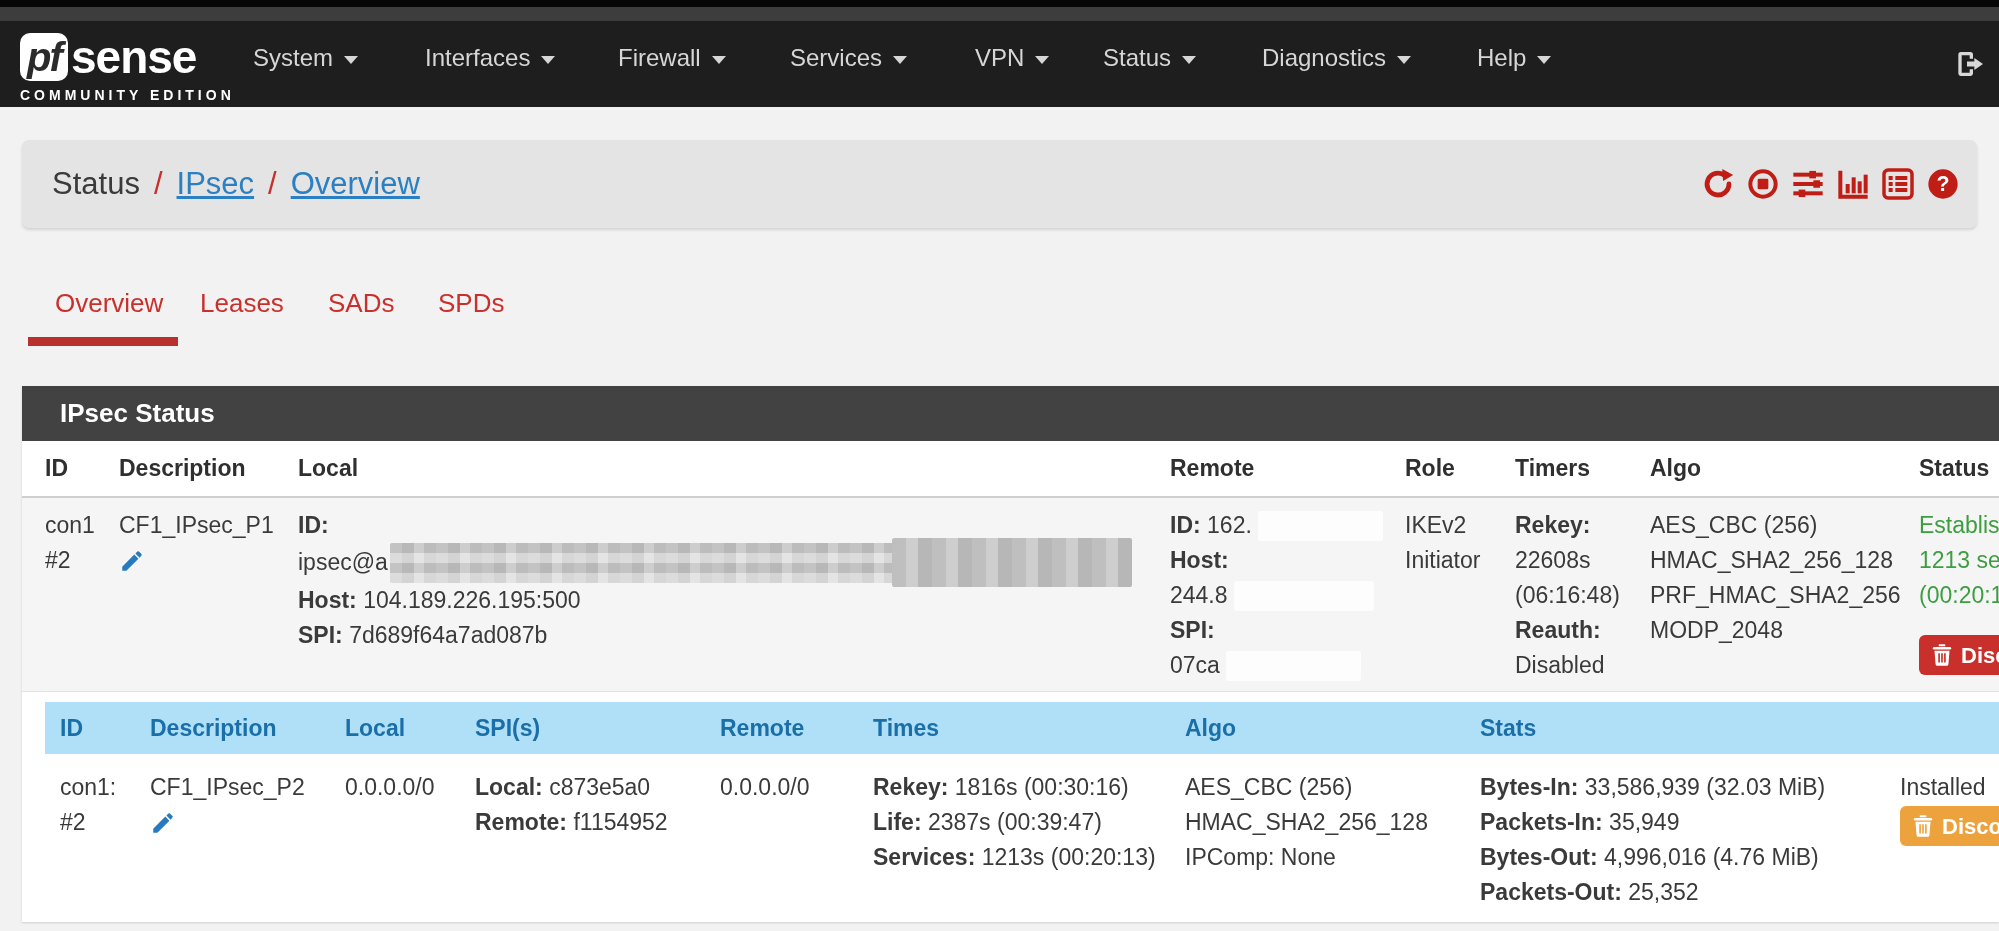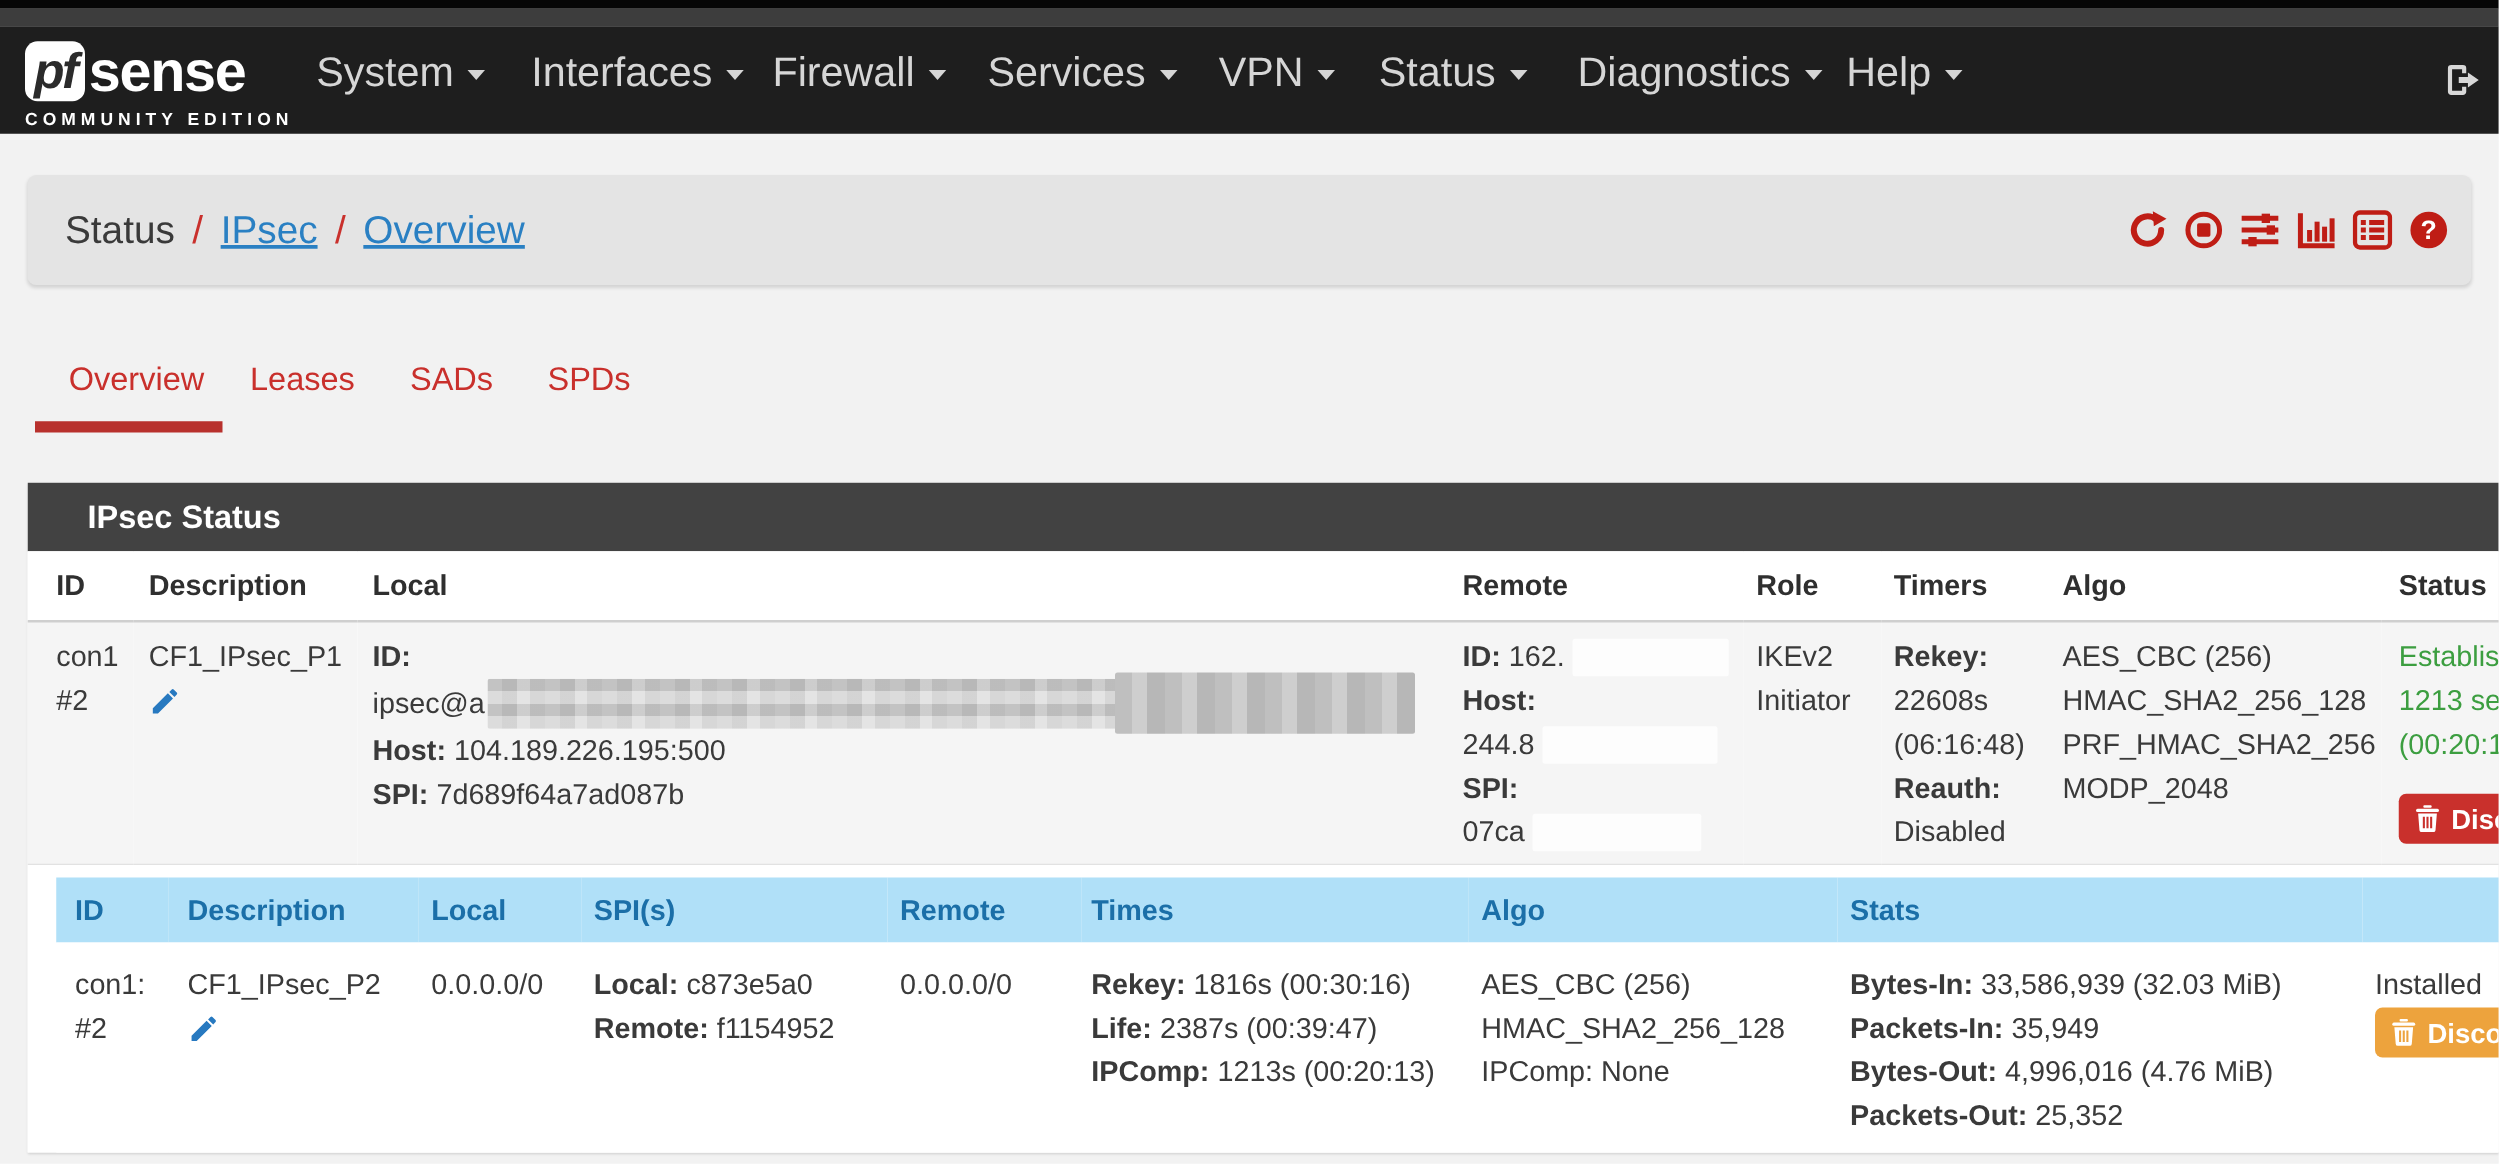--- a/index.html
+++ b/index.html
@@ -10,41 +10,41 @@
   }
   
   .strip-black{position:absolute;left:0;top:0;width:100%;height:7px;background:#060606;}
   .strip-gray{position:absolute;left:0;top:7px;width:100%;height:14px;background:#3d3d3d;}
   .navbar{position:absolute;left:0;top:21px;width:100%;height:86px;background:#1e1e1e;}
   .brand{position:absolute;left:20px;top:9px;cursor:pointer;}
   .brand-row{display:flex;align-items:center;}
   .brand-box{width:48px;height:48px;background:#fff;border-radius:10px;display:flex;align-items:center;justify-content:center;font-style:italic;font-weight:bold;font-size:40px;color:#2b2b2b;letter-spacing:-2px;}
   .brand-sense{font-size:46px;font-weight:bold;color:#fff;letter-spacing:-1px;margin-left:3px;}
   .brand-edition{font-size:14px;font-weight:bold;color:#fff;letter-spacing:4px;margin-top:3px;}
-  .nav-item{position:absolute;top:0;height:74px;display:flex;align-items:center;color:#d6d6d6;font-size:33px;cursor:pointer;}
+  .nav-item{position:absolute;top:0;height:74px;display:flex;align-items:center;color:#d6d6d6;font-size:24px;cursor:pointer;}
   .caret{width:0;height:0;border-left:7px solid transparent;border-right:7px solid transparent;border-top:8px solid #d6d6d6;margin-left:11px;margin-top:4px;}
   .logout{position:absolute;right:14px;top:27px;width:32px;height:32px;cursor:pointer;}
 
   
   .crumb-panel{position:absolute;left:22px;top:140px;width:1955px;height:88px;background:#e4e4e4;border-radius:7px;box-shadow:0 2px 3px rgba(0,0,0,.13);}
   .crumbs{position:absolute;left:30px;top:0;height:88px;display:flex;align-items:center;gap:14px;font-size:31px;}
   .crumb-current{color:#3a3a3a;}
   .crumb-sep{color:#c9302c;}
   .crumb-link{color:#2a80c3;cursor:pointer;text-decoration:underline;}
   .crumb-icons{position:absolute;right:18px;top:0;height:88px;display:flex;align-items:center;gap:13px;}
   .cicon{width:32px;height:32px;cursor:pointer;}
 
   
   .tabs{position:absolute;left:0;top:288px;width:100%;height:60px;}
   .tab{position:absolute;top:0;font-size:26px;color:#c9302c;cursor:pointer;}
   .tab-underline{position:absolute;left:28px;top:49px;width:150px;height:9px;background:#b8312d;}
 
   
   .panel{position:absolute;left:22px;top:386px;width:1977px;height:536px;background:#fff;overflow:hidden;box-shadow:0 1px 2px rgba(0,0,0,.15);}
-  .panel-heading{height:55px;background:#424242;color:#fff;font-size:26px;font-weight:bold;display:flex;align-items:center;padding-left:48px;}
+  .panel-heading{height:55px;background:#424242;color:#fff;font-size:26px;font-weight:bold;display:flex;align-items:center;padding-left:38px;}
   table{border-collapse:collapse;table-layout:fixed;}
   .t1{width:2128px;}
   .t1 th,.t1 td{text-align:left;font-size:23px;}
   .t1 thead th{height:56px;vertical-align:middle;border-bottom:2px solid #cfcfcf;font-weight:bold;color:#2f2f2f;background:#fff;}
   .t1 tbody td{background:#f5f5f5;padding-top:10px;padding-bottom:8px;line-height:35px;vertical-align:top;border-bottom:1px solid #e2e2e2;}
   .t1 tr>*:nth-child(1){padding-left:23px;}
   .t1 tr>*:nth-child(2){padding-left:12px;}
   .t1 tr>*:nth-child(3){padding-left:12px;}
   .t1 tr>*:nth-child(4){padding-left:10px;}
   .t1 tr>*:nth-child(5){padding-left:10px;}
@@ -357,21 +357,21 @@
           <td>
             <span class="line"><span class="lbl">Local:</span> <span>c873e5a0</span></span>
             <span class="line"><span class="lbl">Remote:</span> <span>f1154952</span></span>
           </td>
           <td>
             <span class="line">0.0.0.0/0</span>
           </td>
           <td>
             <span class="line"><span class="lbl">Rekey:</span> <span>1816s (00:30:16)</span></span>
             <span class="line"><span class="lbl">Life:</span> <span>2387s (00:39:47)</span></span>
-            <span class="line"><span class="lbl">IPComp:</span> <span>1213s (00:20:13)</span></span>
+            <span class="line"><span class="lbl">Services:</span> <span>1213s (00:20:13)</span></span>
           </td>
           <td>
             <span class="line">AES_CBC (256)</span>
             <span class="line">HMAC_SHA2_256_128</span>
             <span class="line">IPComp: None</span>
           </td>
           <td>
             <span class="line"><span class="lbl">Bytes-In:</span> <span>33,586,939 (32.03 MiB)</span></span>
             <span class="line"><span class="lbl">Packets-In:</span> <span>35,949</span></span>
             <span class="line"><span class="lbl">Bytes-Out:</span> <span>4,996,016 (4.76 MiB)</span></span>

